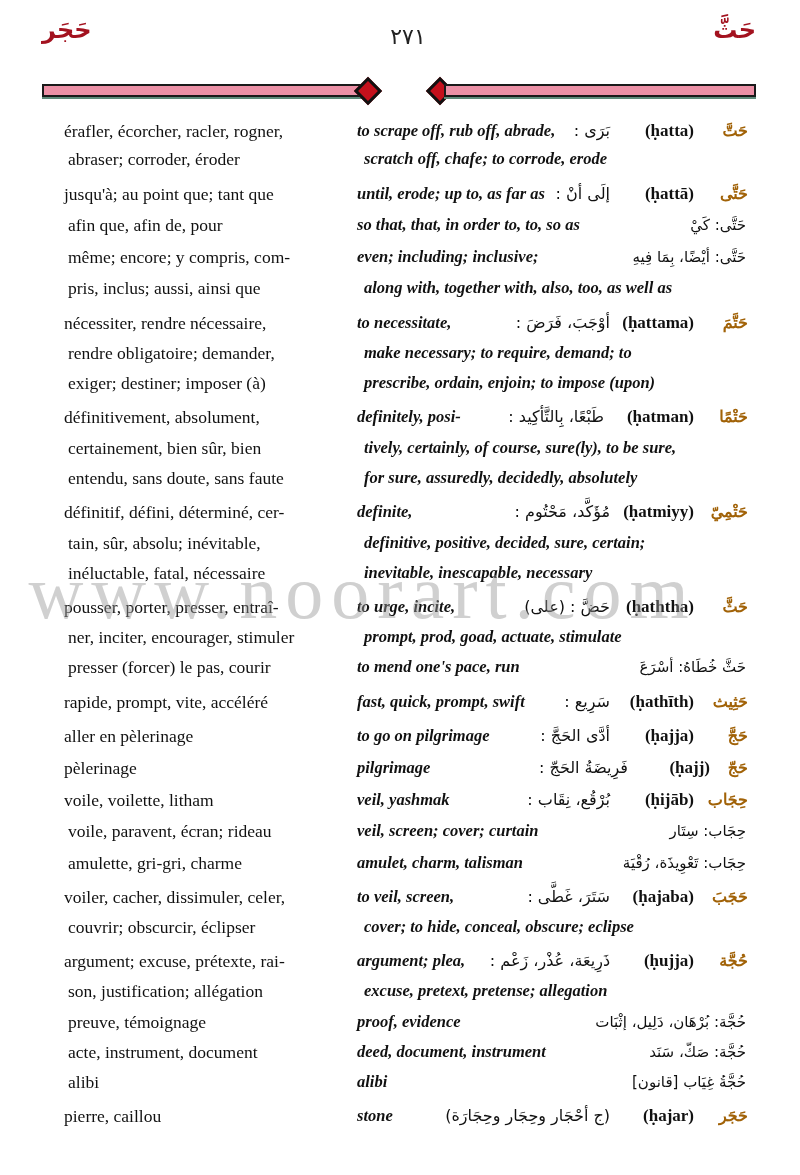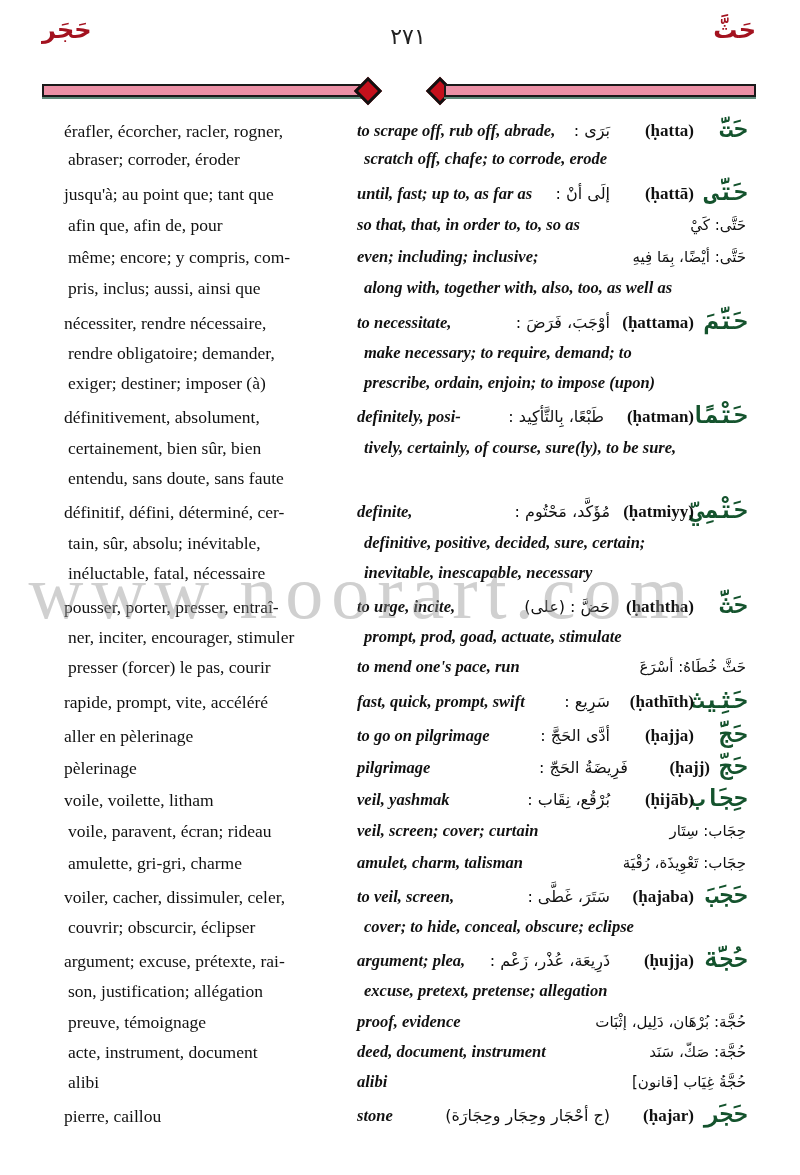--- a/index.html
+++ b/index.html
@@ -35,22 +35,22 @@
   .en {
     position: absolute; left: 357px; font-size: 16.5px; font-style: italic; font-weight: bold;
     white-space: nowrap; line-height: 22px;
   }
   .en.indent { left: 364px; }
   .ar {
     position: absolute; font-family: "DejaVu Sans", sans-serif; font-size: 16px; direction: rtl;
     white-space: nowrap; line-height: 22px; font-weight: normal;
   }
   .head {
-    position: absolute; right: 52px; font-family: Liberation Mono, monospace; font-weight: bold;
-    font-size: 24px; color: #14532d; direction: rtl; line-height: 22px;
+    position: absolute; right: 52px; font-family: Liberation Sans, sans-serif; font-weight: bold;
+    font-size: 16px; color: #a16207; direction: rtl; line-height: 22px;
   }
   .sub-head {
     position: absolute; right: 54px; font-family: "DejaVu Sans", sans-serif;
     font-size: 15px; color: #111; direction: rtl; line-height: 22px;
   }
   .translit {
     position: absolute; font-size: 17px; font-weight: bold; line-height: 22px; white-space: nowrap;
   }
   .watermark {
     position: absolute; left: 0; top: 562px; width: 725px; text-align: center;
@@ -78,21 +78,21 @@
         <div class="head">حَتَّ</div>
         <div class="translit" style="right: 106px;">(ḥatta)</div>
         <div class="ar" style="right: 190px;">بَرَى :</div>
       </div>
       <div class="row" style="top: 148px;">
         <div class="fr indent">abraser; corroder, éroder</div>
         <div class="en indent">scratch off, chafe; to corrode, erode</div>
       </div>
       <div class="row" style="top: 183px;">
         <div class="fr">jusqu'à; au point que; tant que</div>
-        <div class="en">until, fast; up to, as far as</div>
+        <div class="en">until, erode; up to, as far as</div>
         <div class="head">حَتَّى</div>
         <div class="translit" style="right: 106px;">(ḥattā)</div>
         <div class="ar" style="right: 190px;">إلَى أنْ :</div>
       </div>
       <div class="row" style="top: 214px;">
         <div class="fr indent">afin que, afin de, pour</div>
         <div class="en">so that, that, in order to, to, so as</div>
         <div class="sub-head">حَتَّى: كَيْ</div>
       </div>
       <div class="row" style="top: 246px;">
@@ -125,20 +125,21 @@
         <div class="head">حَتْمًا</div>
         <div class="translit" style="right: 106px;">(ḥatman)</div>
         <div class="ar" style="right: 196px;">طَبْعًا، بِالتَّأكِيد :</div>
       </div>
       <div class="row" style="top: 437px;">
         <div class="fr indent">certainement, bien sûr, bien</div>
         <div class="en indent">tively, certainly, of course, sure(ly), to be sure,</div>
       </div>
       <div class="row" style="top: 467px;">
         <div class="fr indent">entendu, sans doute, sans faute</div>
+        <div class="en indent">for sure, assuredly, decidedly, absolutely</div>
       </div>
       <div class="row" style="top: 501px;">
         <div class="fr">définitif, défini, déterminé, cer-</div>
         <div class="en">definite,</div>
         <div class="head">حَتْمِيّ</div>
         <div class="translit" style="right: 106px;">(ḥatmiyy)</div>
         <div class="ar" style="right: 190px;">مُؤَكَّد، مَحْتُوم :</div>
       </div>
       <div class="row" style="top: 532px;">
         <div class="fr indent">tain, sûr, absolu; inévitable,</div>

